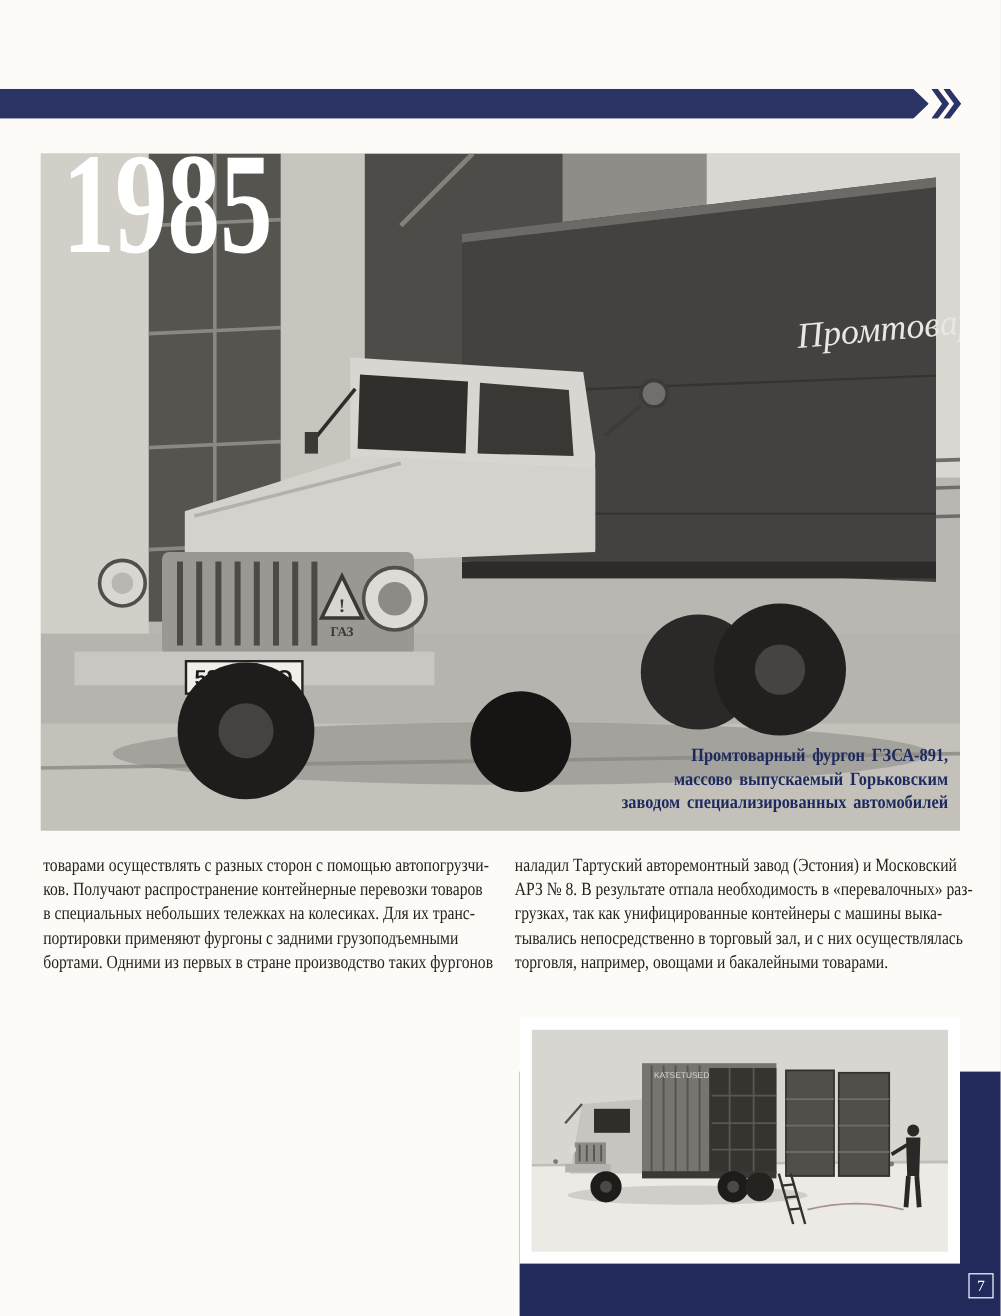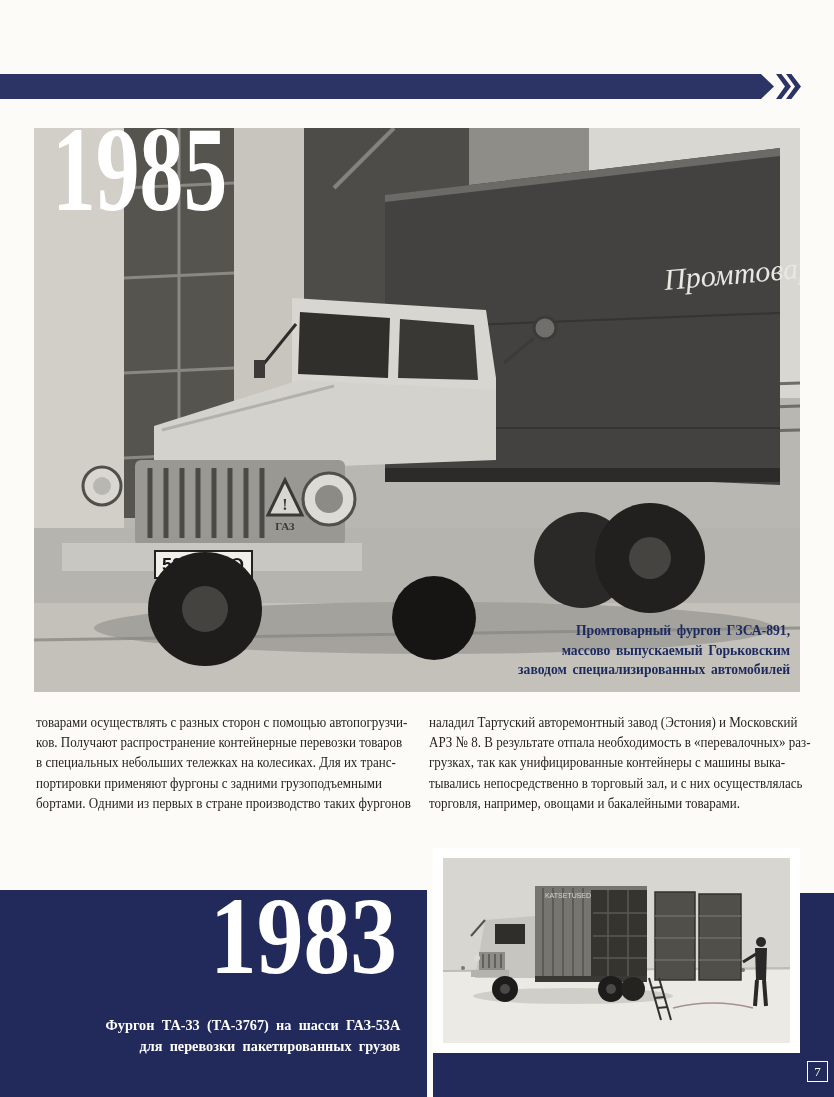--- a/index.html
+++ b/index.html
@@ -198,27 +198,20 @@
     <div>бортами. Одними из первых в стране производство таких фургонов</div>
   </div>
   <div class="col right">
     <div>наладил Тартуский авторемонтный завод (Эстония) и Московский</div>
     <div>АРЗ № 8. В результате отпала необходимость в «перевалочных» раз-</div>
     <div>грузках, так как унифицированные контейнеры с машины выка-</div>
     <div>тывались непосредственно в торговый зал, и с них осуществлялась</div>
     <div>торговля, например, овощами и бакалейными товарами.</div>
   </div>
 
-  <div class="block-1983">
-    <div class="year-1983">1983</div>
-    <div class="caption-1983">
-      <div>Фургон ТА-33 (ТА-3767) на шасси ГАЗ-53А</div>
-      <div>для перевозки пакетированных грузов</div>
-    </div>
-  </div>
 
   <div class="block-photo2"></div>
   <div class="photo2-frame">
     <svg width="347" height="185" viewBox="0 0 347 185">
       <rect x="0" y="0" width="347" height="185" fill="#d8d6d1"></rect>
       <rect x="0" y="112" width="347" height="73" fill="#eceae5"></rect>
       <line x1="0" y1="113" x2="347" y2="110" stroke="#bfbdb8" stroke-width="2"></line>
       <g fill="#7a7873">
         <circle cx="20" cy="110" r="2"></circle>
           <circle cx="245" cy="108" r="2"></circle>

